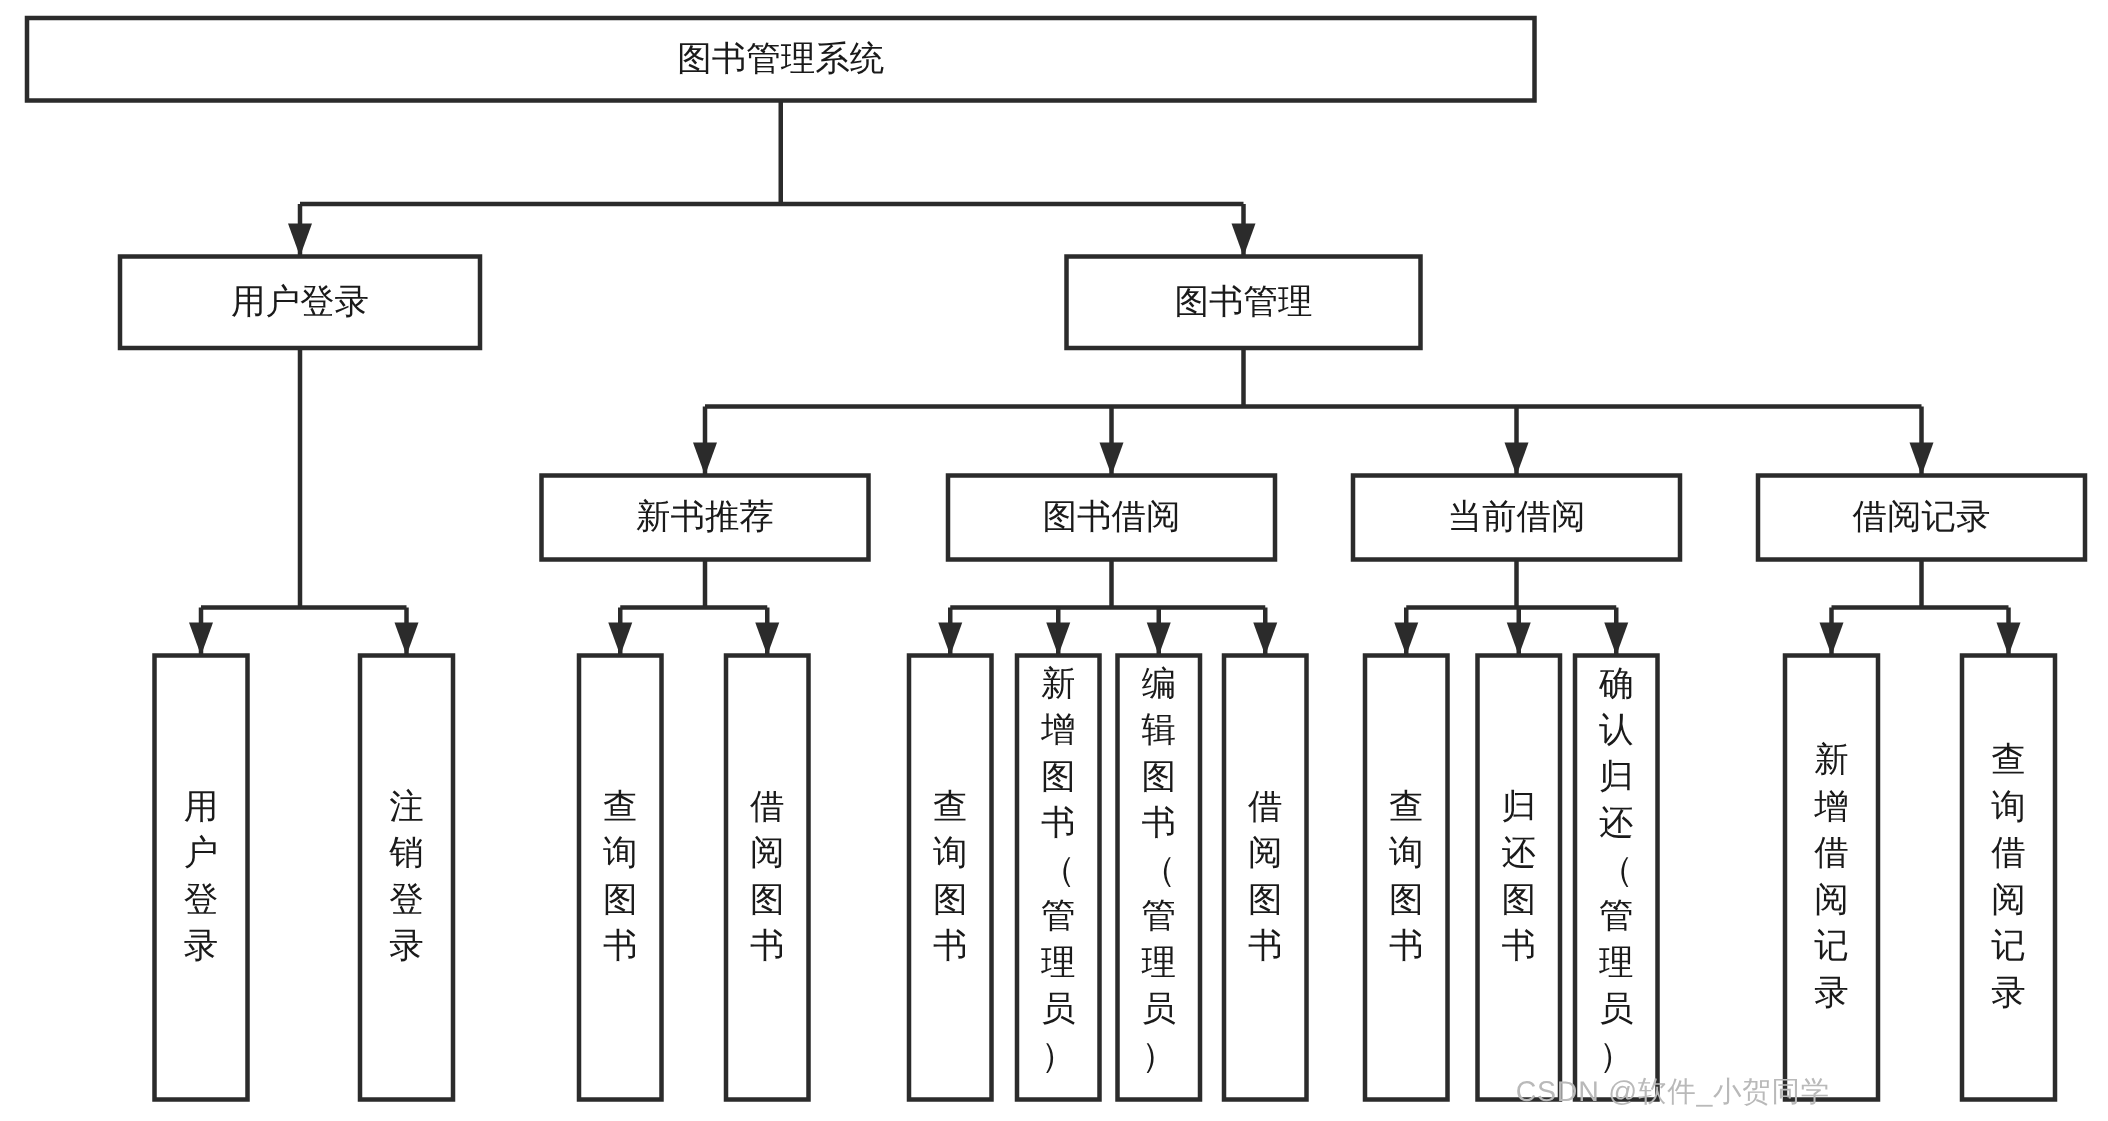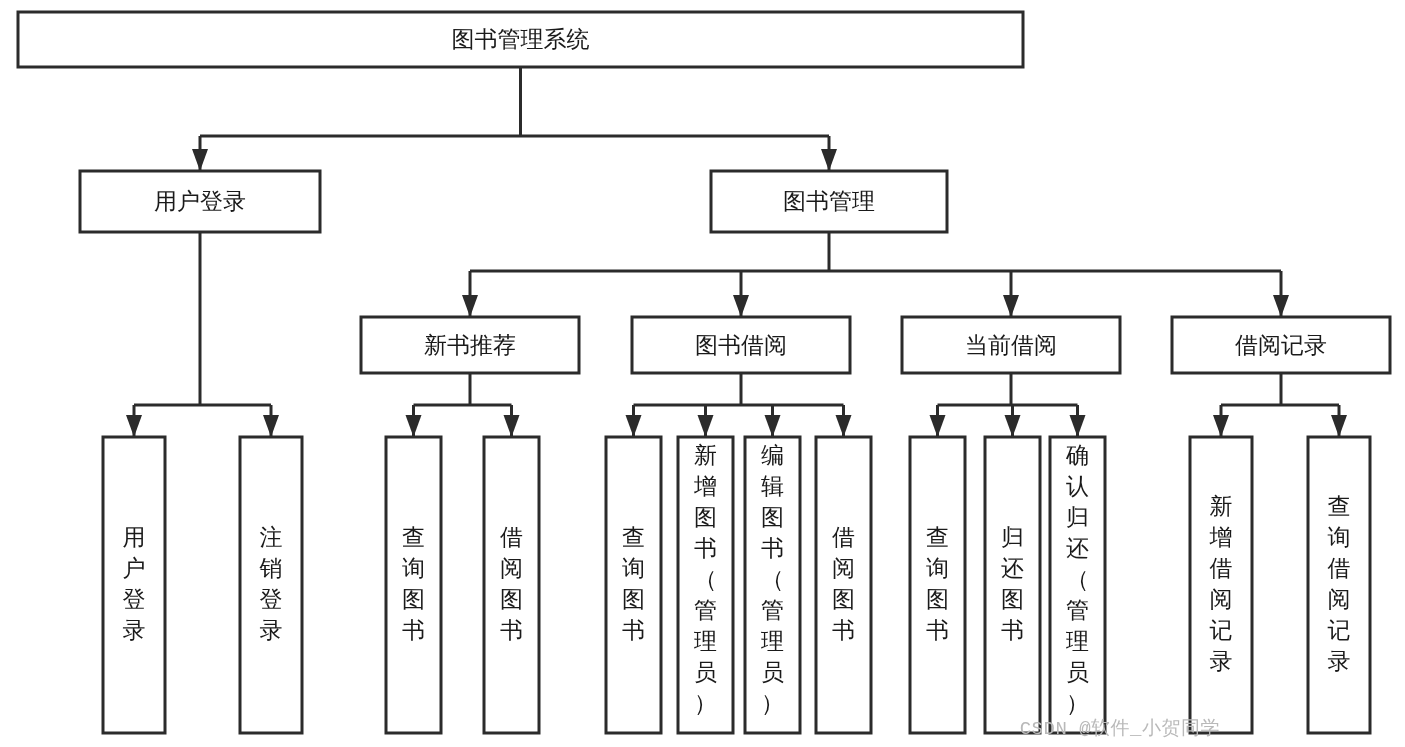--- a/index.html
+++ b/index.html
@@ -56,21 +56,21 @@
   .node-label.vertical {
     font-size: 23px;
   }
   .node-label.vertical tspan {
     text-anchor: middle;
   }
   .watermark-text {
     position: absolute;
     right: 10px;
     bottom: 6px;
-    font-family: Liberation Mono, monospace;
+    font-family: Liberation Sans, sans-serif;
     font-size: 19px;
     color: #b9b9b9;
     white-space: nowrap;
     letter-spacing: 0.5px;
     user-select: none;
   }
 </style>
 </head>
 <body>
 

